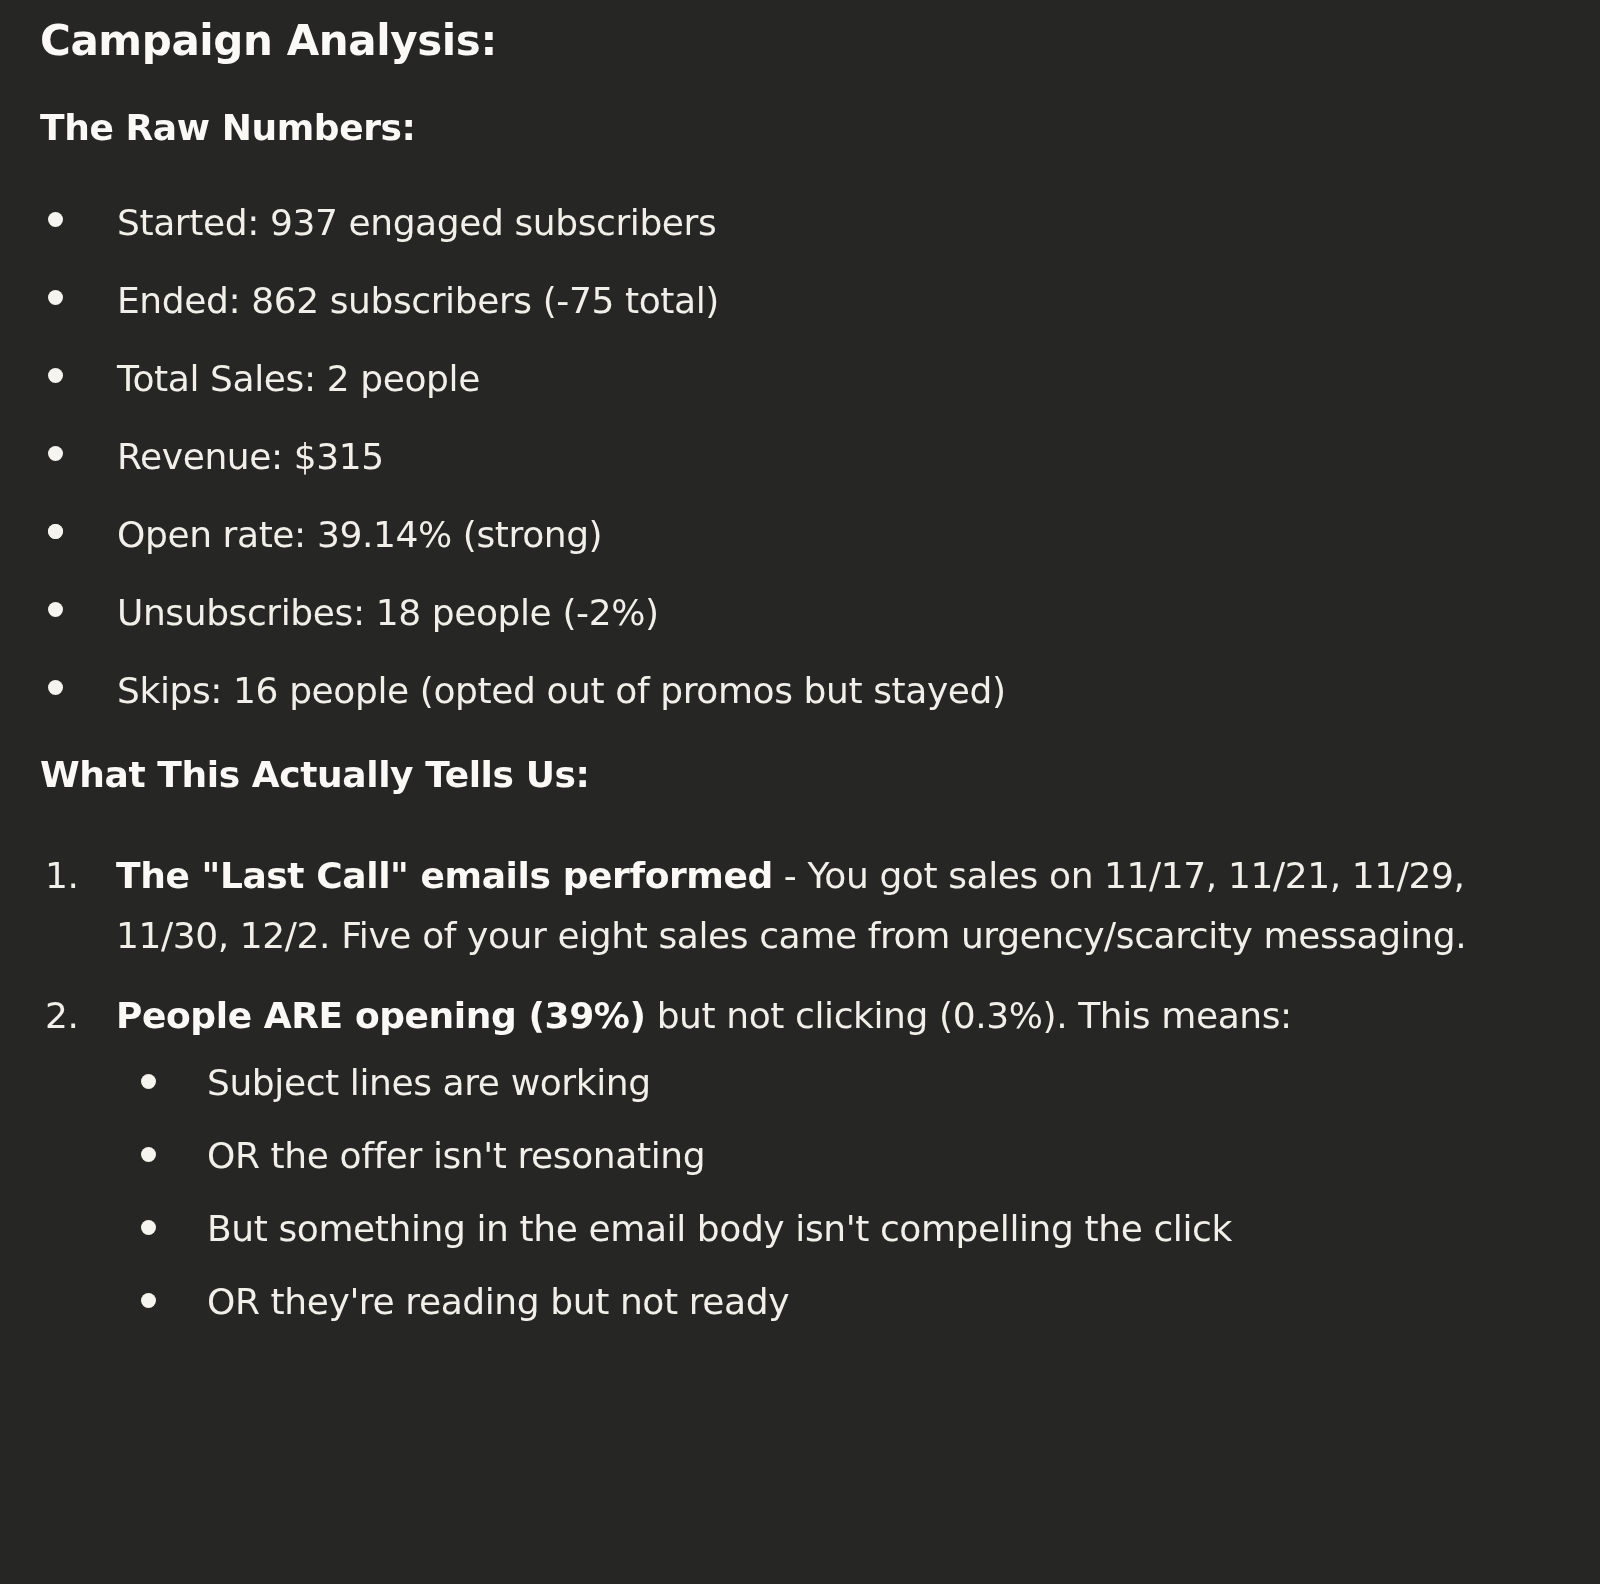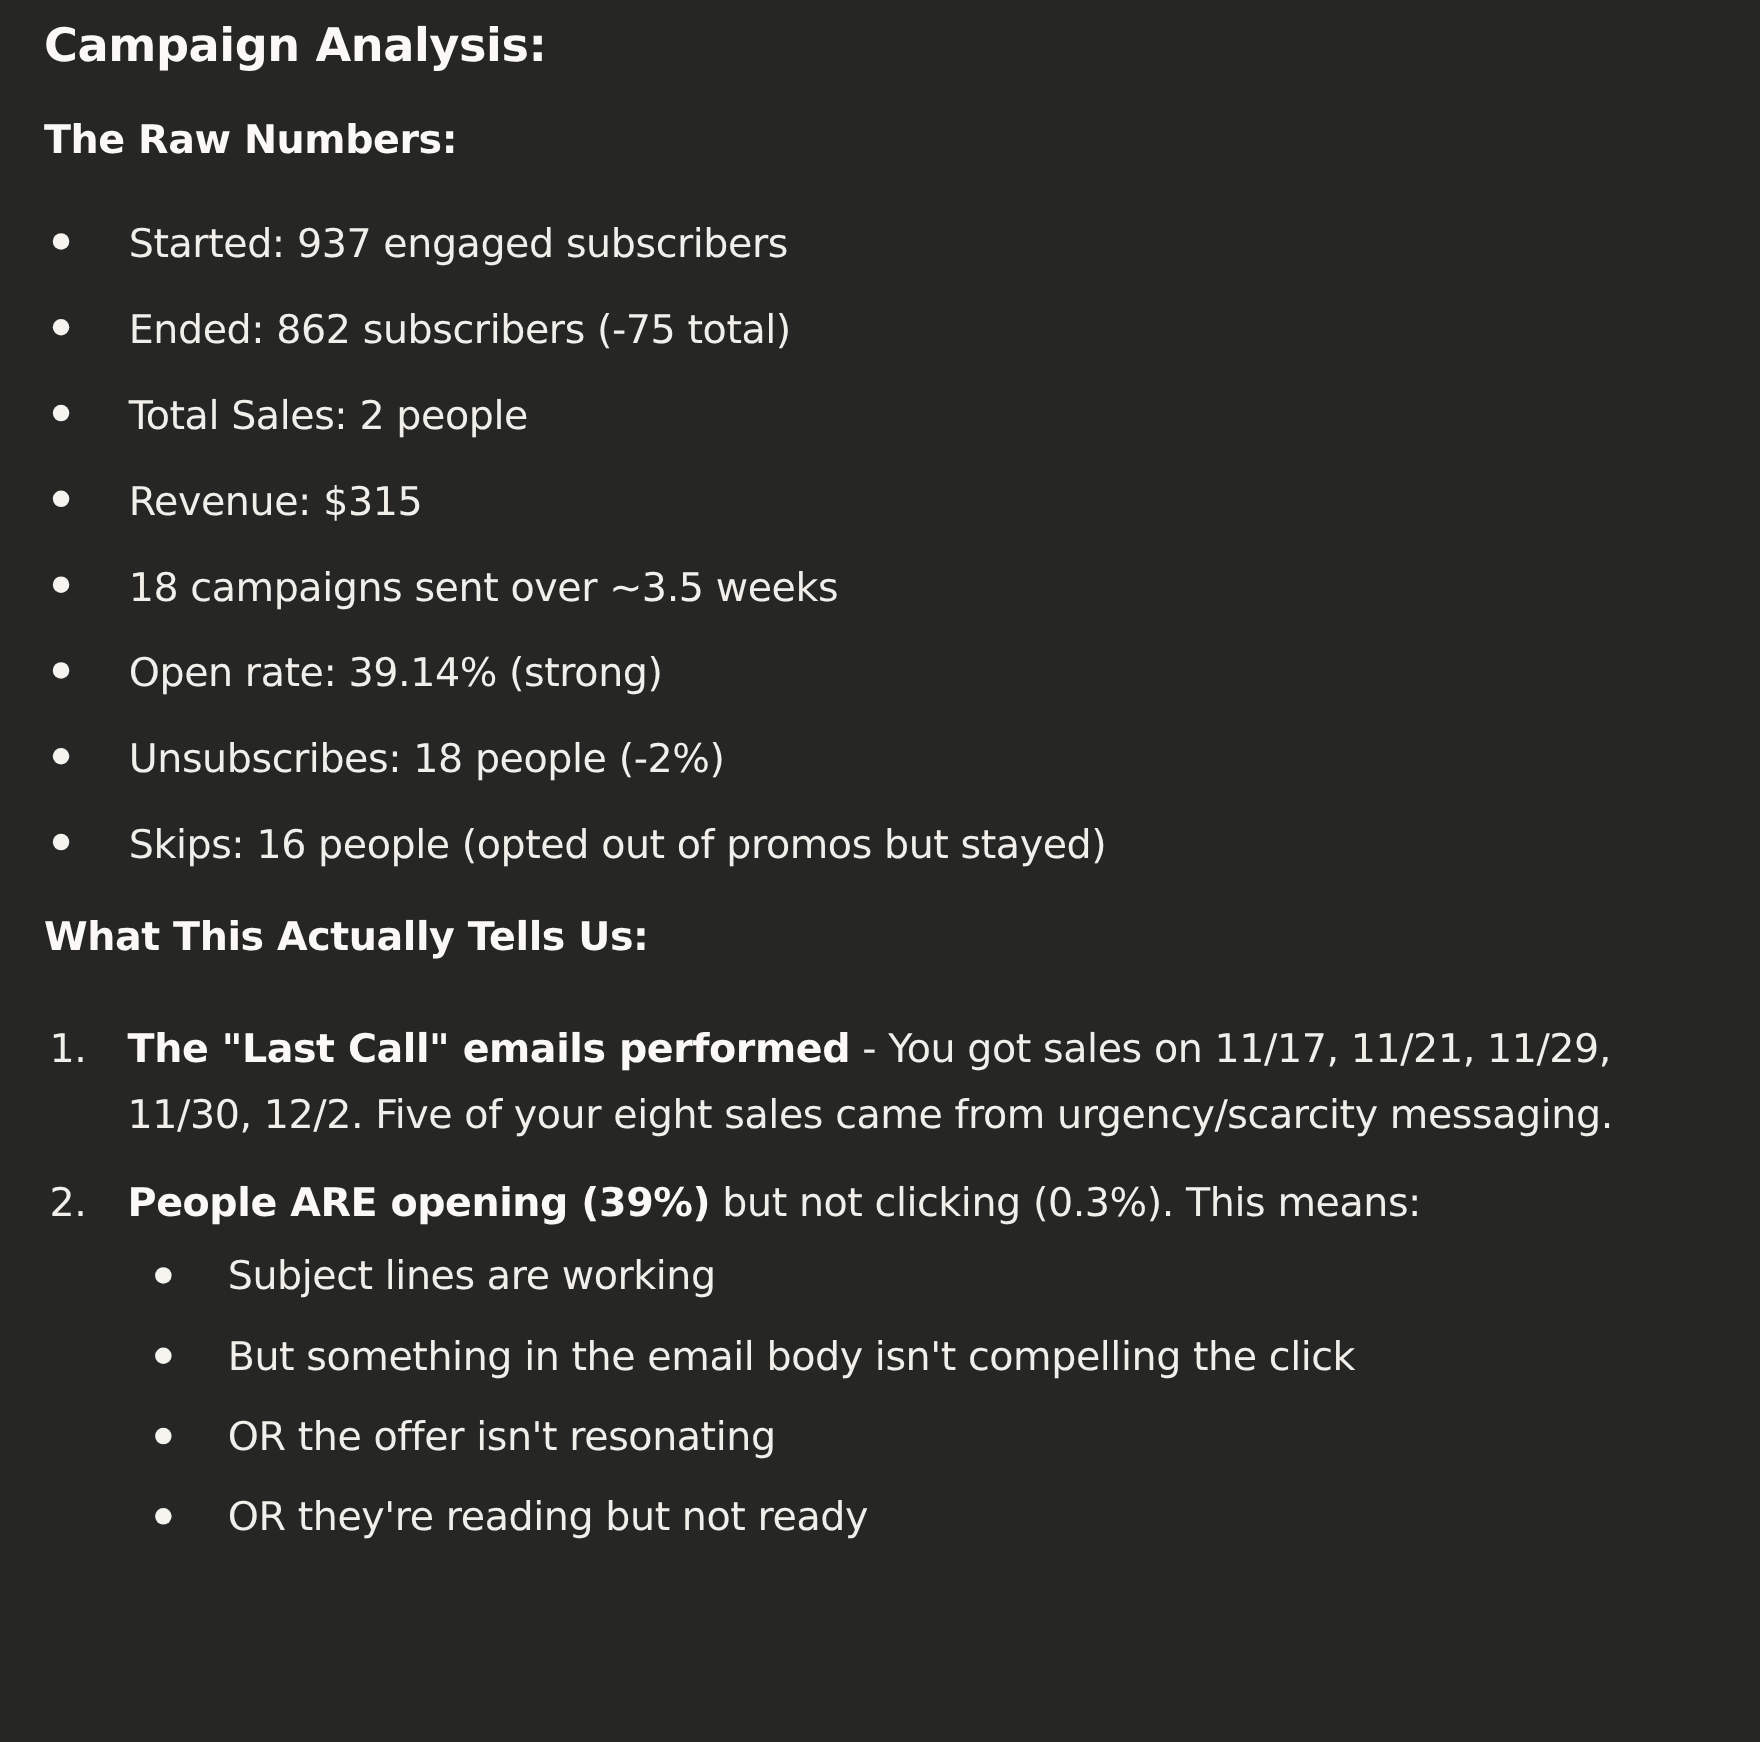--- a/index.html
+++ b/index.html
@@ -111,21 +111,20 @@
     <li>
       <span class="dot"></span>
       <span>Total Sales: 2 people</span>
     </li>
     <li>
       <span class="dot"></span>
       <span>Revenue: $315</span>
     </li>
     <li>
       <span class="dot"></span>
-      <span>18 campaigns sent over ~3.5 weeks</span>
     </li>
     <li>
       <span class="dot"></span>
       <span>Open rate: 39.14% (strong)</span>
     </li>
     <li>
       <span class="dot"></span>
       <span>Unsubscribes: 18 people (-2%)</span>
     </li>
     <li>
@@ -144,25 +143,25 @@
     <li>
       <span class="num">2.</span>
       <div class="item-body"><strong>People ARE opening (39%)</strong><span> but not clicking (0.3%). This means:</span>
         <ul class="sub-list">
           <li>
             <span class="dot"></span>
             <span>Subject lines are working</span>
           </li>
           <li>
             <span class="dot"></span>
-            <span>But something in the email body isn't compelling the click</span>
+            <span>OR the offer isn't resonating</span>
           </li>
           <li>
             <span class="dot"></span>
-            <span>OR the offer isn't resonating</span>
+            <span>But something in the email body isn't compelling the click</span>
           </li>
           <li>
             <span class="dot"></span>
             <span>OR they're reading but not ready</span>
           </li>
         </ul>
       </div>
     </li>
   </ol>
 

